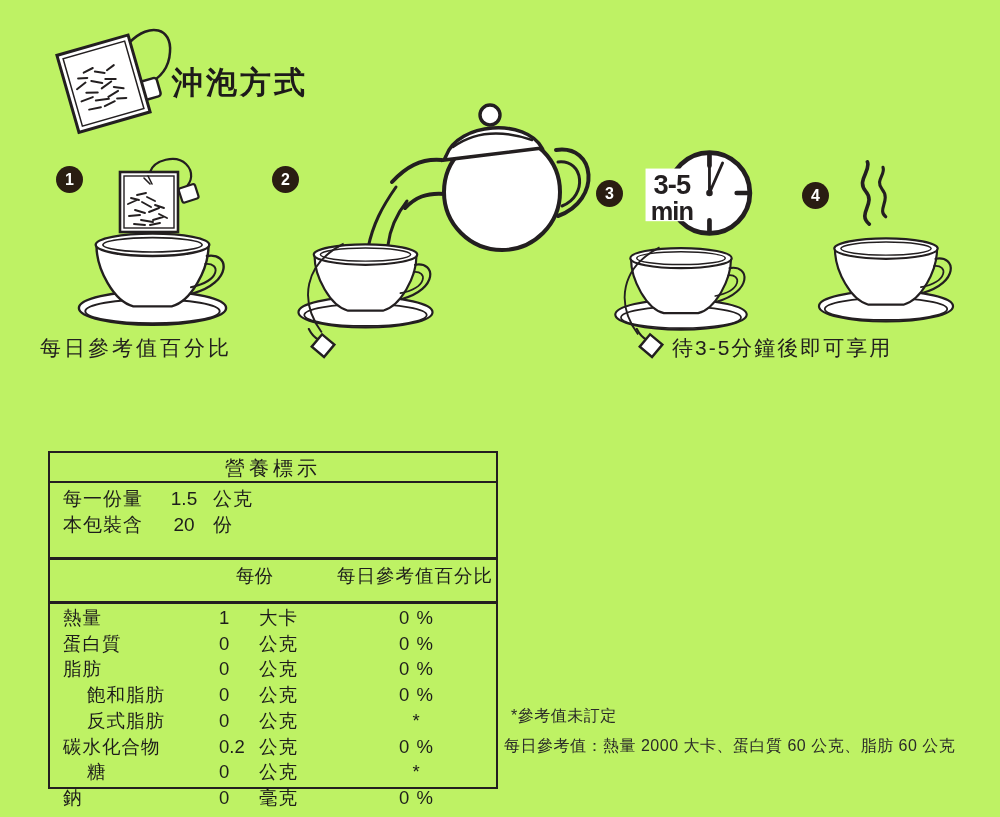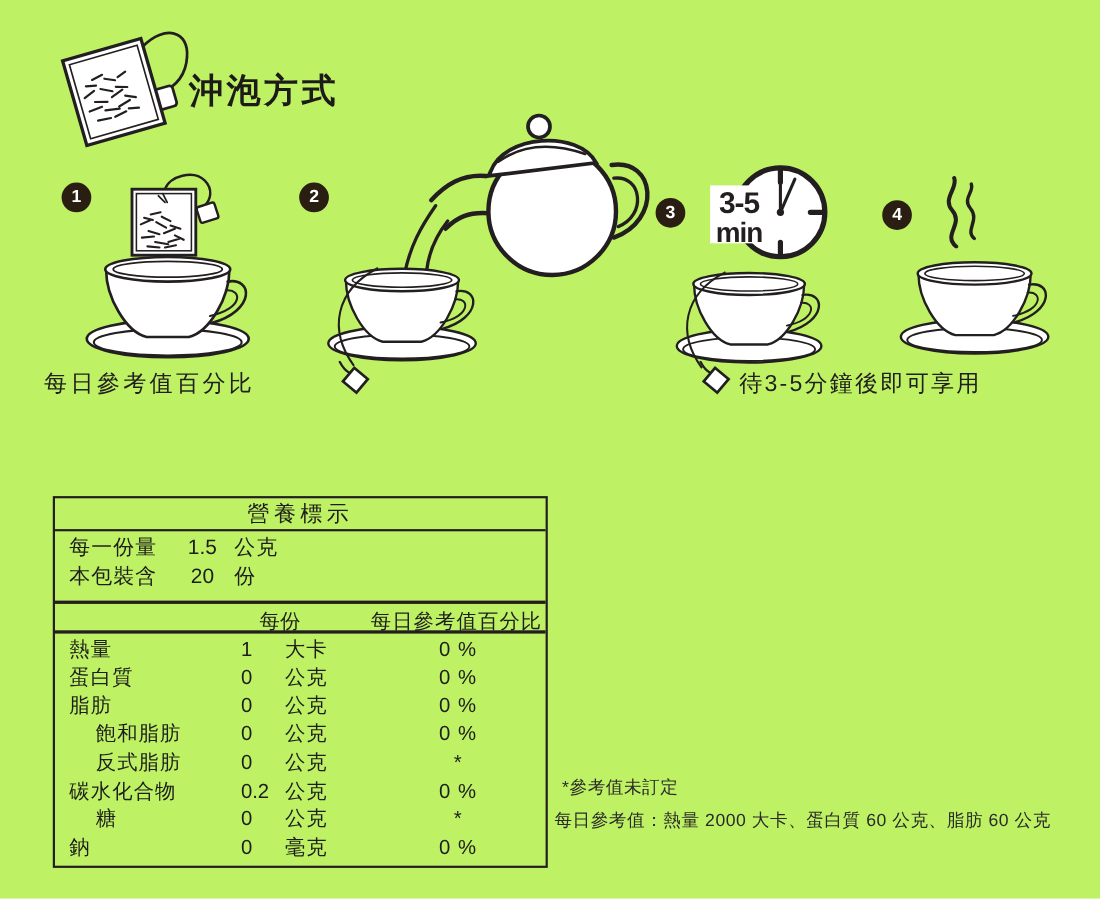--- a/index.html
+++ b/index.html
@@ -49,28 +49,28 @@
     position:absolute; left:48px; top:451px;
     width:450px; height:338px;
     border:2px solid #231f20;
     font-size:18.5px; color:#1d1d1b;
   }
   .nut-title {
     height:30px; line-height:30px; text-align:center;
     font-size:20px; letter-spacing:4px;
     border-bottom:2px solid #231f20;
   }
-  .nut-serving { padding:3px 0 8px 13px; border-bottom:3px solid #231f20; }
+  .nut-serving { padding:3px 0 19px 13px; border-bottom:3px solid #231f20; }
   .serving-row { display:flex; line-height:26px; font-size:19px; }
   .serving-label { width:96px; letter-spacing:1px; }
   .serving-value { width:50px; text-align:center; }
   .serving-unit  { margin-left:4px; letter-spacing:1px; }
 
   .nut-colhead {
-    position:relative; height:27px; line-height:32px;
+    position:relative; height:44px; line-height:32px;
     border-bottom:3px solid #231f20; font-size:18.5px;padding-left:36px;
   }
   .col-per { position:absolute; left:186px; }
   .col-daily { position:absolute; left:265px; width:178px; text-align:right; letter-spacing:1px; }
 
   .nut-body { padding-top:1px; }
   .nut-row { display:grid; grid-template-columns:165px 44px 78px 1fr; line-height:25.7px; }
   .nut-label { padding-left:13px; letter-spacing:1px; }
   .nut-row.indent .nut-label { padding-left:37px; }
   .nut-value { padding-left:4px; }

